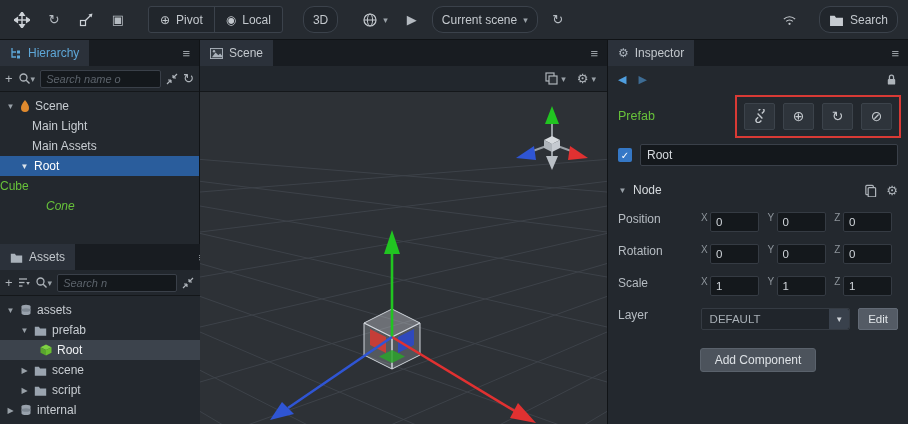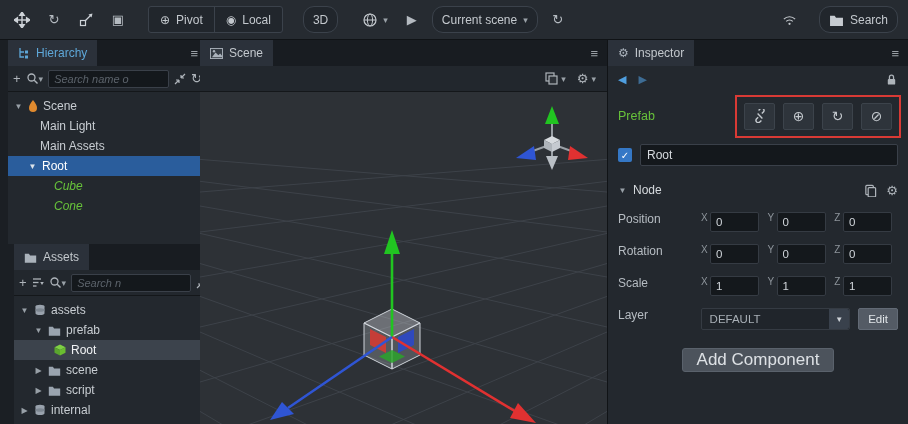--- a/index.html
+++ b/index.html
@@ -37,22 +37,22 @@
 
   
   .tree { position:absolute; top:52px; left:0; right:0; bottom:0; background:#23282e; padding-top:4px; }
   .trow { height:20px; display:flex; align-items:center; gap:5px; color:#c8cdd2; font-size:12px; }
   .twisty { width:9px; font-size:8px; color:#98a0a7; text-align:center; }
   .trow.sel-blue { background:#2a5d9c; color:#ffffff; }
   .trow.sel-gray { background:#3c434c; color:#f0f2f4; }
   .green-t { color:#67c23a; }
 
   
-  #hierarchy { top:40px; left:8px; width:200px; height:204px; }
-  #assets    { top:244px; left:14px; width:216px; height:180px; }
+  #hierarchy { top:40px; left:0; width:200px; height:204px; }
+  #assets    { top:244px; left:0; width:216px; height:180px; }
   #scenepanel{ top:40px; left:200px; width:408px; height:384px; }
   #inspector { top:40px; left:608px; width:300px; height:384px; border-right:none; }
 
   
   .viewport { position:absolute; top:52px; left:0; right:0; bottom:0; background:#2d3136; }
 
   
   .nav-row { height:26px; display:flex; align-items:center; padding:0 10px; gap:12px; background:#23282e; }
   .navarrow { font-size:11px; color:#4f9fe0; }
   .navarrow.dim { color:#3d6c94; }
@@ -74,21 +74,21 @@
   .axis { width:12px; text-align:center; color:#8d949b; font-size:10px; }
   .vinput { width:49px; height:20px; background:#14181c; border:1px solid #353b43; border-radius:2px;
             color:#d0d5da; padding:0 5px; font-size:11.5px; margin-right:6px; }
   .layer-select { width:152px; height:22px; background:#20252b; border:1px solid #353b43; border-radius:2px;
                   display:flex; align-items:center; color:#a8afb6; font-size:11.5px; padding-left:8px; }
   .layer-select .dd { margin-left:auto; width:20px; height:100%; background:#39414c; color:#cdd2d7;
                       display:flex; align-items:center; justify-content:center; font-size:8px; border-radius:0 2px 2px 0; }
   .edit-btn { height:22px; padding:0 9px; margin-left:8px; background:#545b65; border:1px solid #626a75;
               border-radius:2px; color:#e1e5e9; font-size:11.5px; }
   .addcomp { display:block; margin:18px auto 4px; height:24px; padding:0 14px; background:#4c535c;
-             border:1px solid #5a626c; border-radius:3px; color:#dde1e5; font-size:17px; }
+             border:1px solid #5a626c; border-radius:3px; color:#dde1e5; font-size:12px; }
 </style>
 </head>
 <body>
 
 <div class="toolbar">
   <div class="tbtn">
     <svg width="16" height="16" viewBox="0 0 16 16">
       <g stroke="#cdd2d7" stroke-width="1.4" fill="#cdd2d7">
         <line x1="8" y1="2.5" x2="8" y2="13.5"></line>
           <line x1="2.5" y1="8" x2="13.5" y2="8"></line>
@@ -208,21 +208,21 @@
     <div class="trow" style="padding-left:32px;">
       <span>Main Light</span>
     </div>
     <div class="trow" style="padding-left:32px;">
       <span>Main Assets</span>
     </div>
     <div class="trow sel-blue" style="padding-left:20px;">
       <span class="twisty" style="color:#dce3ea;">▼</span>
       <span>Root</span>
     </div>
-    <div class="trow green-t" style="padding-left:46px;font-style:italic;">
+    <div class="trow green-t" style="">
       <span>Cube</span>
     </div>
     <div class="trow green-t" style="padding-left:46px;font-style:italic;">
       <span>Cone</span>
     </div>
   </div>
 </div>
 
 <div id="assets" class="panel">
   <div class="tabbar">

